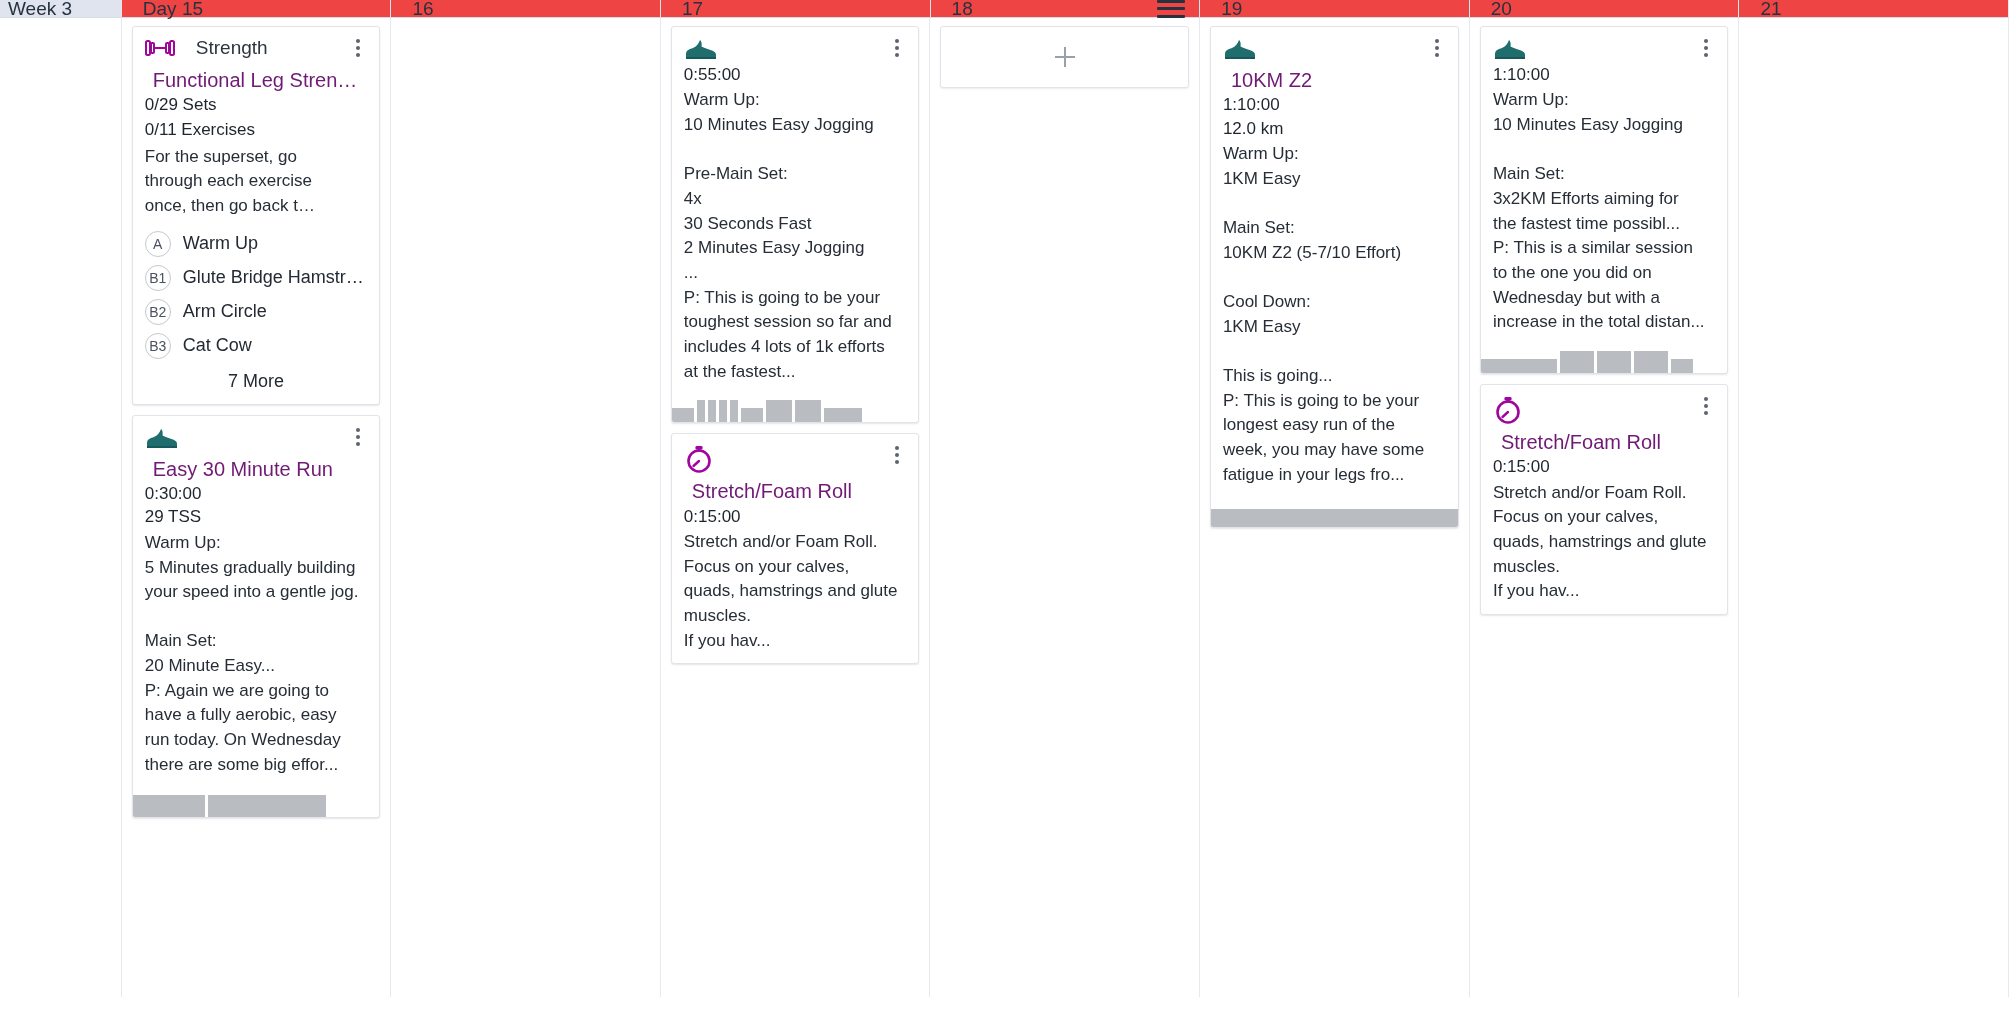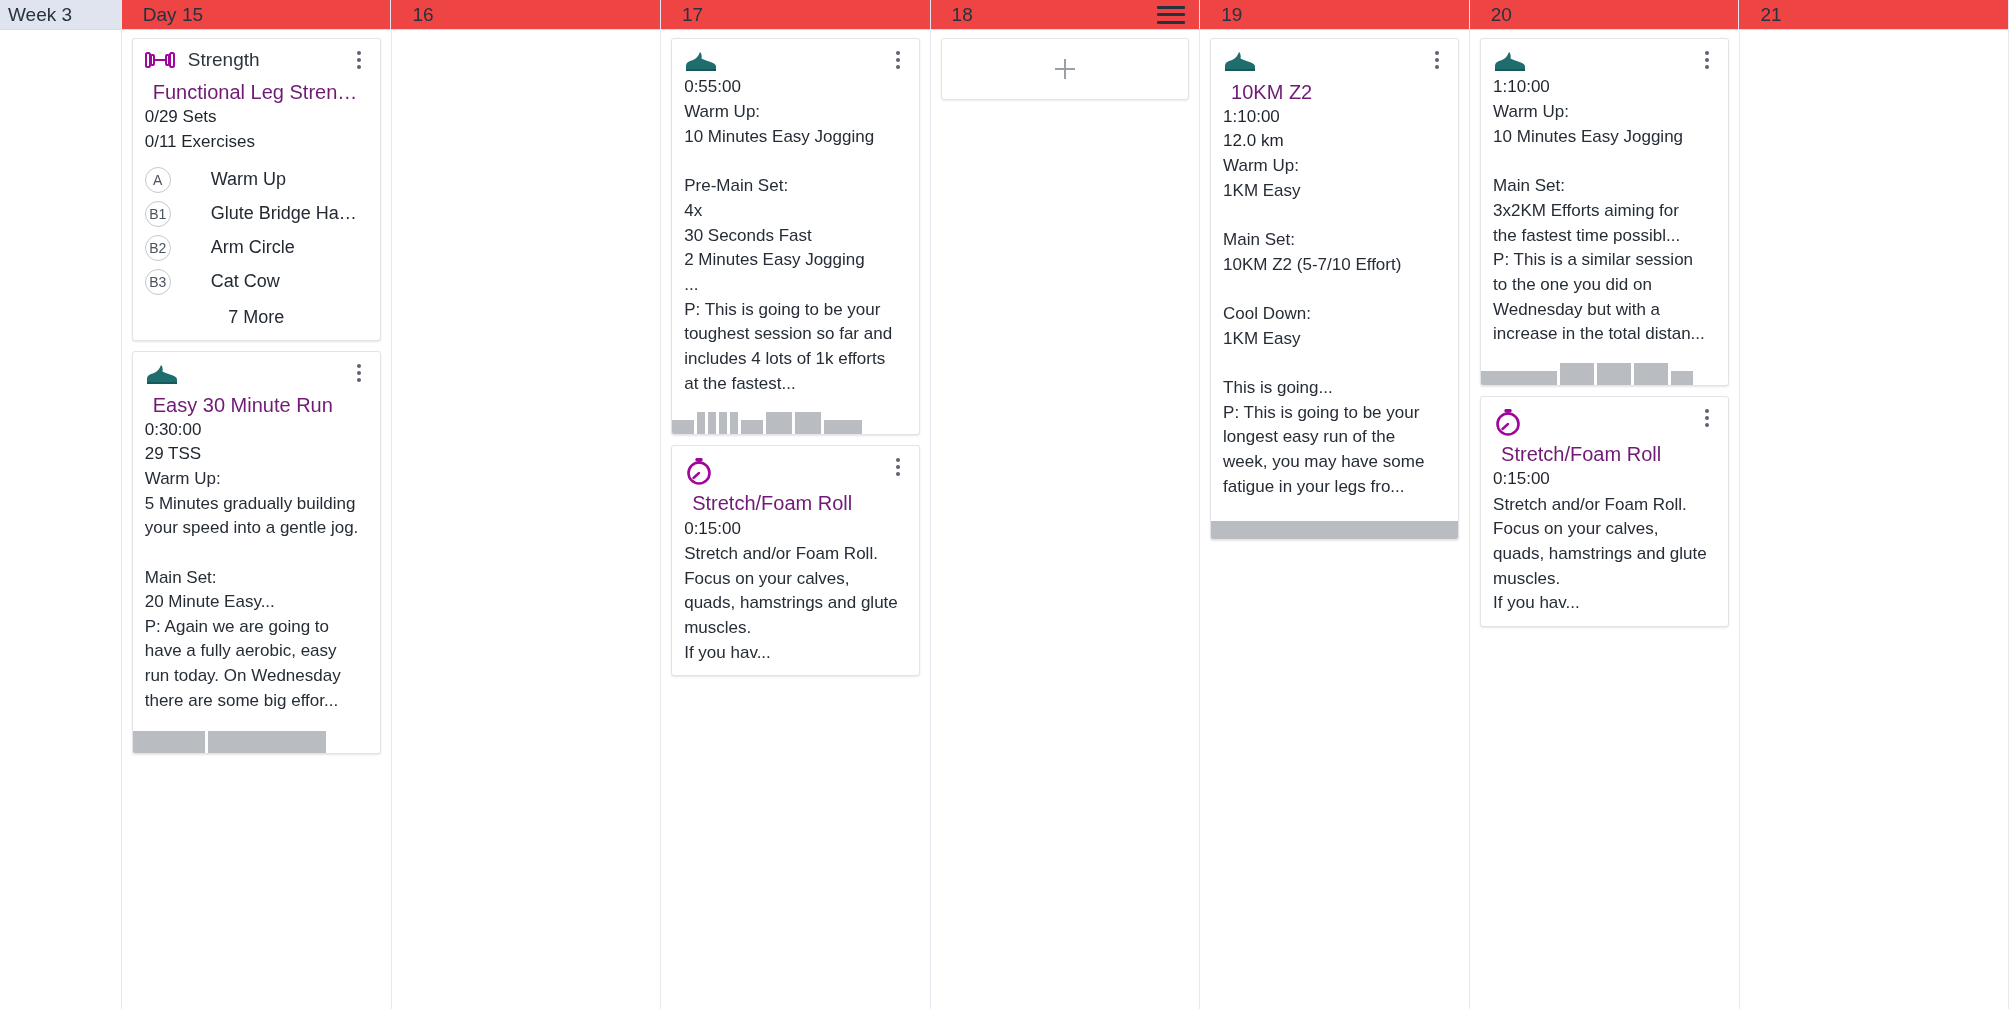--- a/index.html
+++ b/index.html
@@ -13,21 +13,21 @@
   #app {
     position: relative;
     width: 2009px;
     height: 1009px;
     background: #ffffff;
   }
 
   
   .header {
     display: flex;
-    height: 30px;
+    height: 18px;
     background: #eef1f8;
     border-bottom: 1px solid #d8dce6;
   }
   .hdr-cell {
     position: relative;
     display: flex;
     align-items: center;
     font-size: 19px;
     color: #27323f;
     padding-left: 21px;
@@ -86,21 +86,21 @@
     margin-bottom: 10px;
     padding: 10px 12px 0 12px;
     overflow: hidden;
   }
   .card-top {
     display: flex;
     align-items: flex-start;
     justify-content: space-between;
     min-height: 26px;
   }
-  .card-icon-grp { display: flex; align-items: center; gap: 9px; }
+  .card-icon-grp { display: flex; align-items: center; gap: 17px; }
   .kebab {
     width: 18px;
     height: 22px;
     display: flex;
     flex-direction: column;
     align-items: center;
     justify-content: center;
     gap: 3px;
     cursor: pointer;
     flex: 0 0 auto;
@@ -168,21 +168,20 @@
     font-size: 14px;
     display: flex; align-items: center; justify-content: center;
     flex: 0 0 auto;
   }
   .ex-name {
     font-size: 18px;
     color: #232a33;
     white-space: nowrap;
     overflow: hidden;
     text-overflow: ellipsis;
-    margin-left: 28px;
   }
   .more-row {
     text-align: center;
     font-size: 18px;
     color: #232a33;
     padding: 8px 0 12px 0;
   }
 
   
   .add-card {
@@ -269,20 +268,23 @@
           </div>
           <div class="kebab">
               <i></i>
               <i></i>
               <i></i>
             </div>
         </div>
         <div class="card-title">Functional Leg Stren…</div>
         <div class="subline">0/29 Sets</div>
         <div class="subline">0/11 Exercises</div>
+        <div class="body-text">For the superset, go
+through each exercise
+once, then go back t…</div>
 
         <div style="margin-top:8px;">
           <div class="ex-row">
             <span class="ex-badge">A</span>
             <span class="ex-name">Warm Up</span>
           </div>
           <div class="ex-row">
             <span class="ex-badge">B1</span>
             <span class="ex-name">Glute Bridge Hamstr…</span>
           </div>

